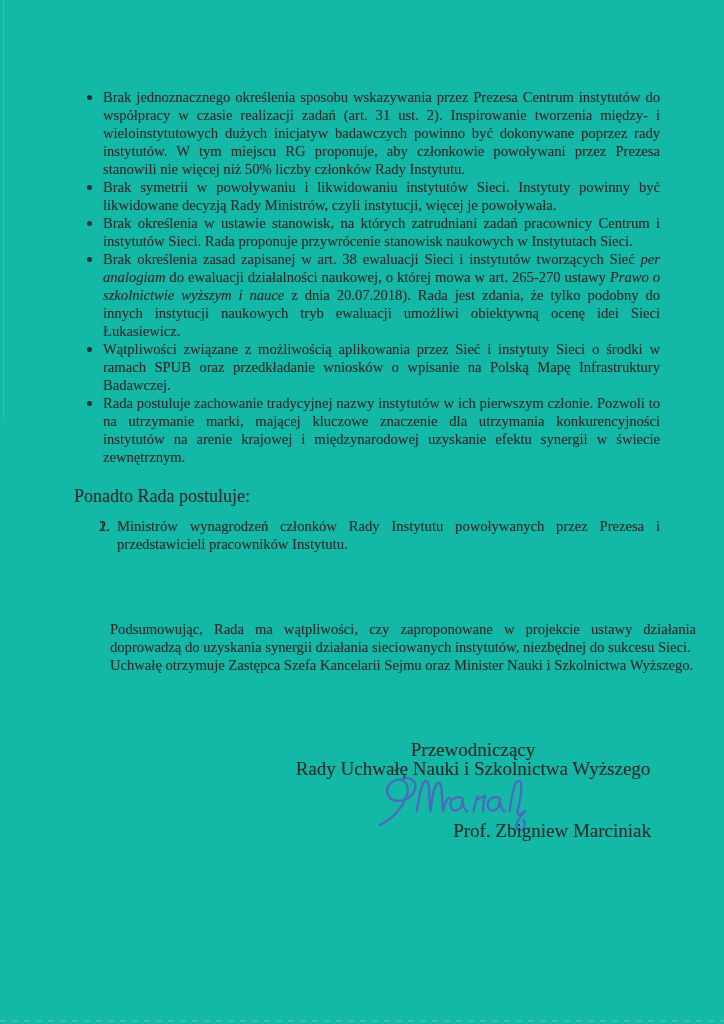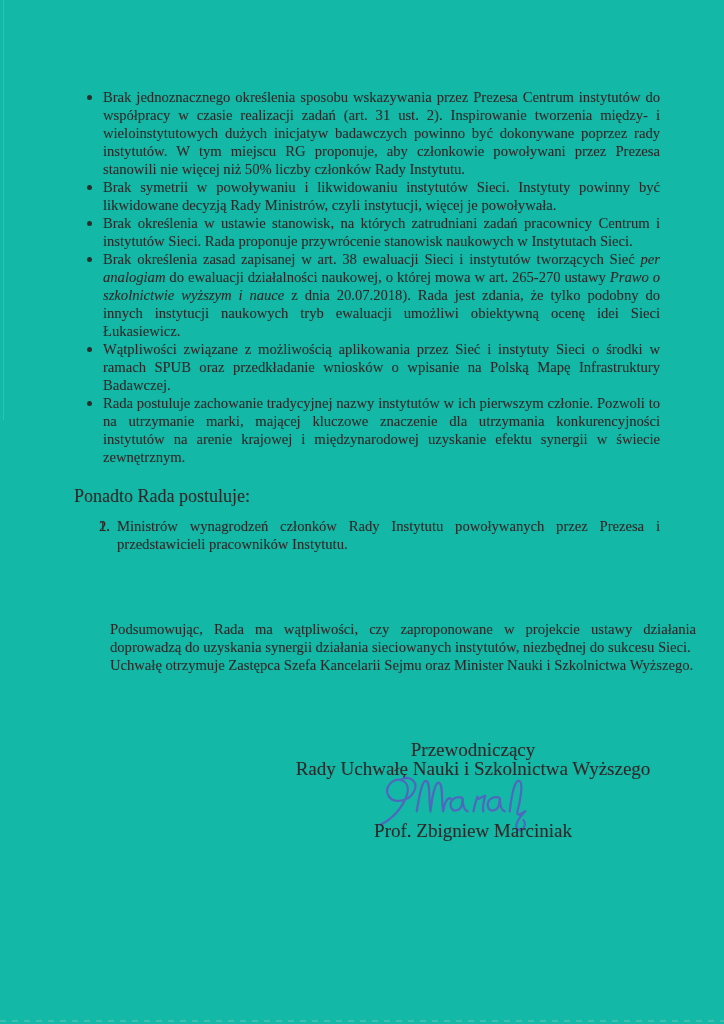--- a/index.html
+++ b/index.html
@@ -59,21 +59,21 @@
   .closing p { margin: 0; }
 
   .signature-block {
     position: absolute; top: 740px; left: 295px; width: 356px;
     text-align: center; font-size: 19px; line-height: 19px;
   }
   .signature-svg {
     display: block;
     margin: -7px 0 -12px 68px;
   }
-  .signer-name { margin-top: 0; }
+  .signer-name { margin-top: 0; text-align: right; }
 </style>
 </head>
 <body>
 
 <div class="page" style="background: #14b8a6; color: rgb(42, 42, 42); font-family: Liberation Serif, serif;">
 
   <div class="scan-edge-left"></div>
   <div class="scan-edge-bottom"></div>
 
   <ul class="bullets body-text">

